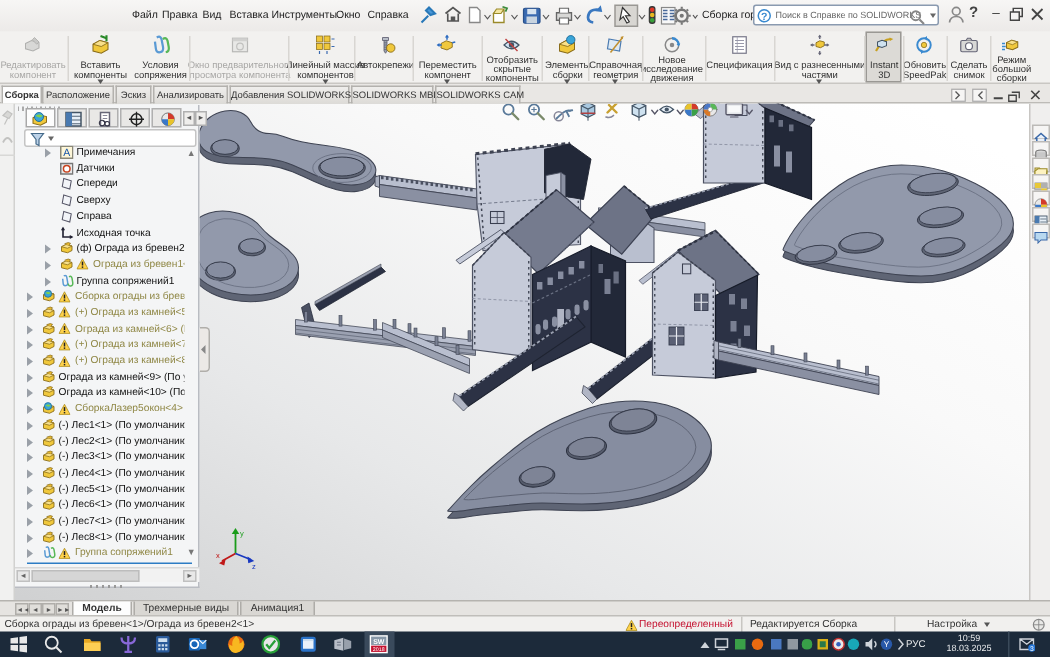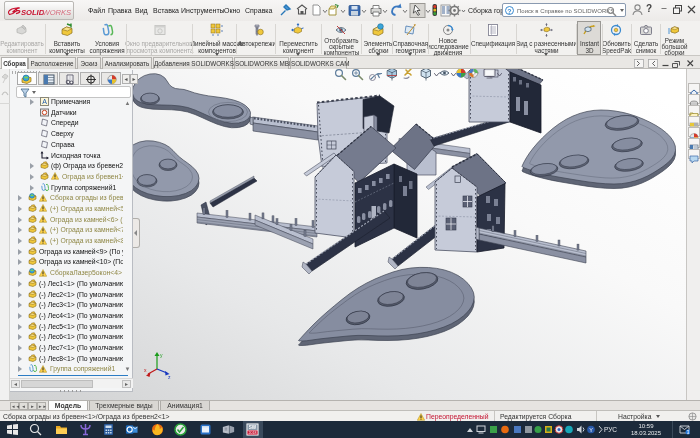--- a/index.html
+++ b/index.html
@@ -31,28 +31,20 @@
 .mtab{position:absolute;top:0px;height:10px;font-size:6.8px;line-height:10px;text-align:center;color:#333;background:#d9d7d3;border:1px solid #aeaca8;border-top:none;}
 .mtab.active{background:#fdfdfd;}
 #status{position:absolute;left:0;top:410px;width:700px;height:11px;background:#f1f0ee;border-top:1px solid #c0beba;font-size:6.8px;color:#333;}
 #taskbar{position:absolute;left:0;top:421px;width:700px;height:17px;background:#1c2a3a;}
 .tp{position:absolute;left:1px;width:12px;height:10px;background:#f6f5f4;border:1px solid #bcbab7;}
 .ticon{position:absolute;top:2px;width:13px;height:13px;}
 </style></head>
 <body>
 <div id="app">
   <div id="menubar">
-    <div id="logo">
-      <svg width="68" height="17" viewBox="0 0 68 17" style="position:absolute;left:1px;top:1px;">
-        <path d="M3.5 11.5 Q1.5 9.5 3.5 7.5 Q5.5 5.5 9 5.2 L11.5 5 Q8.5 7.5 6.5 9 L10 8.4 Q7.5 10.8 3.5 11.5 Z" fill="none" stroke="#c8102e" stroke-width="1.1"></path>
-        <path d="M13.8 4.8 Q10.5 5.2 10.2 6.6 Q10 7.8 12 7.6 Q14 7.4 13.8 8.6 Q13.5 10 10 10.6" fill="none" stroke="#c8102e" stroke-width="1.3"></path>
-        <text x="15" y="11.5" font-family="Liberation Sans" font-weight="bold" font-style="italic" font-size="7.6" fill="#c8102e">SOLID</text>
-        <text x="36.5" y="11.5" font-family="Liberation Sans" font-style="italic" font-size="7.6" fill="#d66a7c">WORKS</text>
-      </svg>
-    </div>
     <div class="menu" style="left:88px;">Файл</div>
     <div class="menu" style="left:108px;">Правка</div>
     <div class="menu" style="left:135px;">Вид</div>
     <div class="menu" style="left:153px;">Вставка</div>
     <div class="menu" style="left:181px;">Инструменты</div>
     <div class="menu" style="left:224px;">Окно</div>
     <div class="menu" style="left:245px;">Справка</div>
     <svg width="18" height="16" viewBox="0 0 18 16" style="position:absolute;left:276px;top:3px;">
         <path d="M10 2 L14 6 L11 7 L8 4 Z M9.5 7.5 L5 12" stroke="#2878b8" stroke-width="1.4" fill="#4a98d8"></path>
       </svg>

